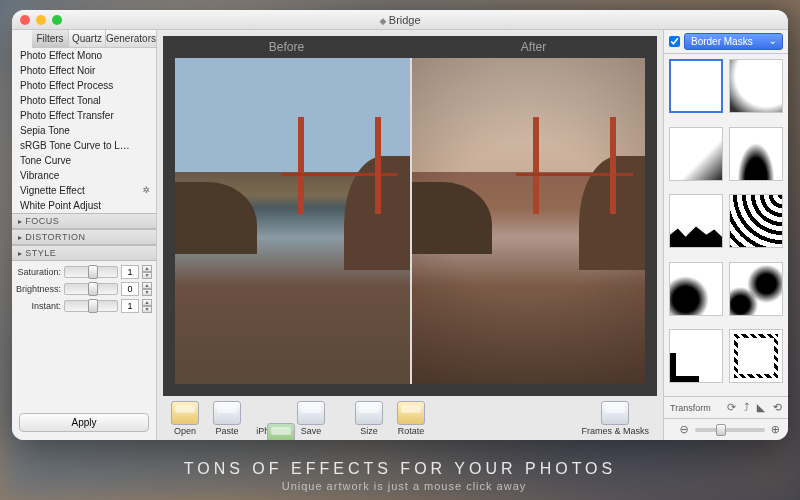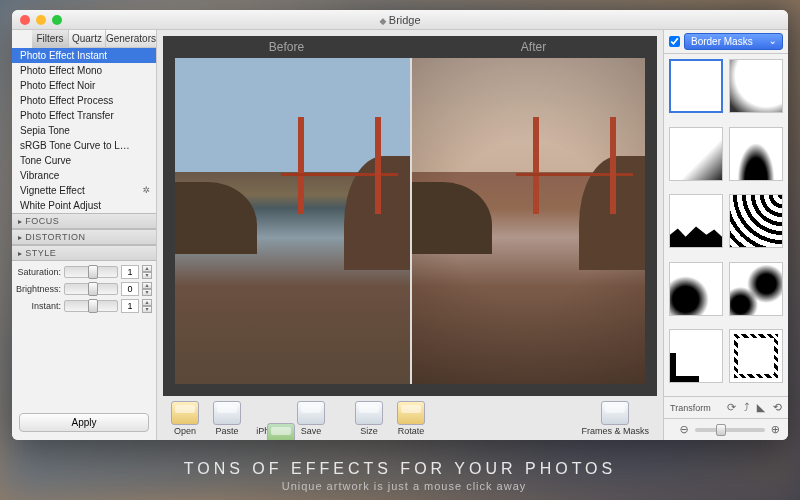--- a/index.html
+++ b/index.html
@@ -1,18 +1,18 @@
 <!DOCTYPE html>
 <html><head>
 <meta charset="utf-8">
 <style>
 * { box-sizing: border-box; margin: 0; padding: 0; font-family: "Lucida Grande", "Helvetica Neue", Arial, sans-serif; }
 body { width: 800px; height: 500px; overflow: hidden; background: linear-gradient(135deg, #5a6a7a 0%, #8a7a6a 30%, #a08060 55%, #404050 100%); position: relative; }
 .bg-blur { position:absolute; inset:0; filter: blur(18px); background: radial-gradient(circle at 20% 30%, #d0b090 0%, transparent 35%), radial-gradient(circle at 80% 70%, #404860 0%, transparent 40%), linear-gradient(120deg,#708090,#605040); }
-.window { position: absolute; top: 10px; left: 12px; right: 12px; height: 430px; background: #e8e8e8; border-radius: 6px; box-shadow: 0 8px 40px rgba(0,0,0,.45); display:flex; flex-direction:column; overflow:hidden; }
+.window { position: absolute; top: 10px; left: 12px; right: 12px; height: 430px; background: #e8e8e8; border-radius: 12px; box-shadow: 0 8px 40px rgba(0,0,0,.45); display:flex; flex-direction:column; overflow:hidden; }
 .titlebar { height: 20px; background: linear-gradient(#f6f6f6,#e0e0e0); border-bottom:1px solid #c8c8c8; display:flex; align-items:center; position:relative; font-size:11px; }
 .traffic { display:flex; gap:6px; margin-left:8px; }
 .dot { width:10px; height:10px; border-radius:50%; }
 .red{background:#ff5f57;} .yellow{background:#ffbd2e;} .green{background:#28c940;}
 .title { position:absolute; left:50%; transform:translateX(-50%); color:#444; font-size:11px; }
 .title::before { content:"◆ "; color:#888; font-size:9px; }
 .body { flex:1; display:flex; min-height:0; }
 .sidebar { width:145px; background:#f2f2f2; border-right:1px solid #c8c8c8; display:flex; flex-direction:column; font-size:10px; }
 .tabs { display:flex; border-bottom:1px solid #c8c8c8;margin-left:20px; }
 .tab { flex:1; text-align:center; padding:3px 0; background:linear-gradient(#fafafa,#dcdcdc); border-right:1px solid #c8c8c8; color:#333; cursor:pointer; }
@@ -104,24 +104,24 @@
 
   <div class="body">
 
     <div class="sidebar">
       <div class="tabs">
         <div class="tab active">Filters</div>
         <div class="tab">Quartz</div>
         <div class="tab">Generators</div>
       </div>
       <div class="filter-list">
-        <div class="filter-item selected">Photo Effect Instant</div>
         <div class="filter-item">Photo Effect Mono</div>
         <div class="filter-item">Photo Effect Noir</div>
         <div class="filter-item">Photo Effect Process</div>
+        <div class="filter-item">Photo Effect Tonal</div>
         <div class="filter-item">Photo Effect Transfer</div>
         <div class="filter-item">Sepia Tone</div>
         <div class="filter-item">sRGB Tone Curve to L…</div>
         <div class="filter-item">Tone Curve</div>
         <div class="filter-item">Vibrance</div>
         <div class="filter-item"><span>Vignette Effect</span><span class="gear">✲</span></div>
         <div class="filter-item">White Point Adjust</div>
       </div>
       <div class="section">FOCUS</div>
       <div class="section">DISTORTION</div>

